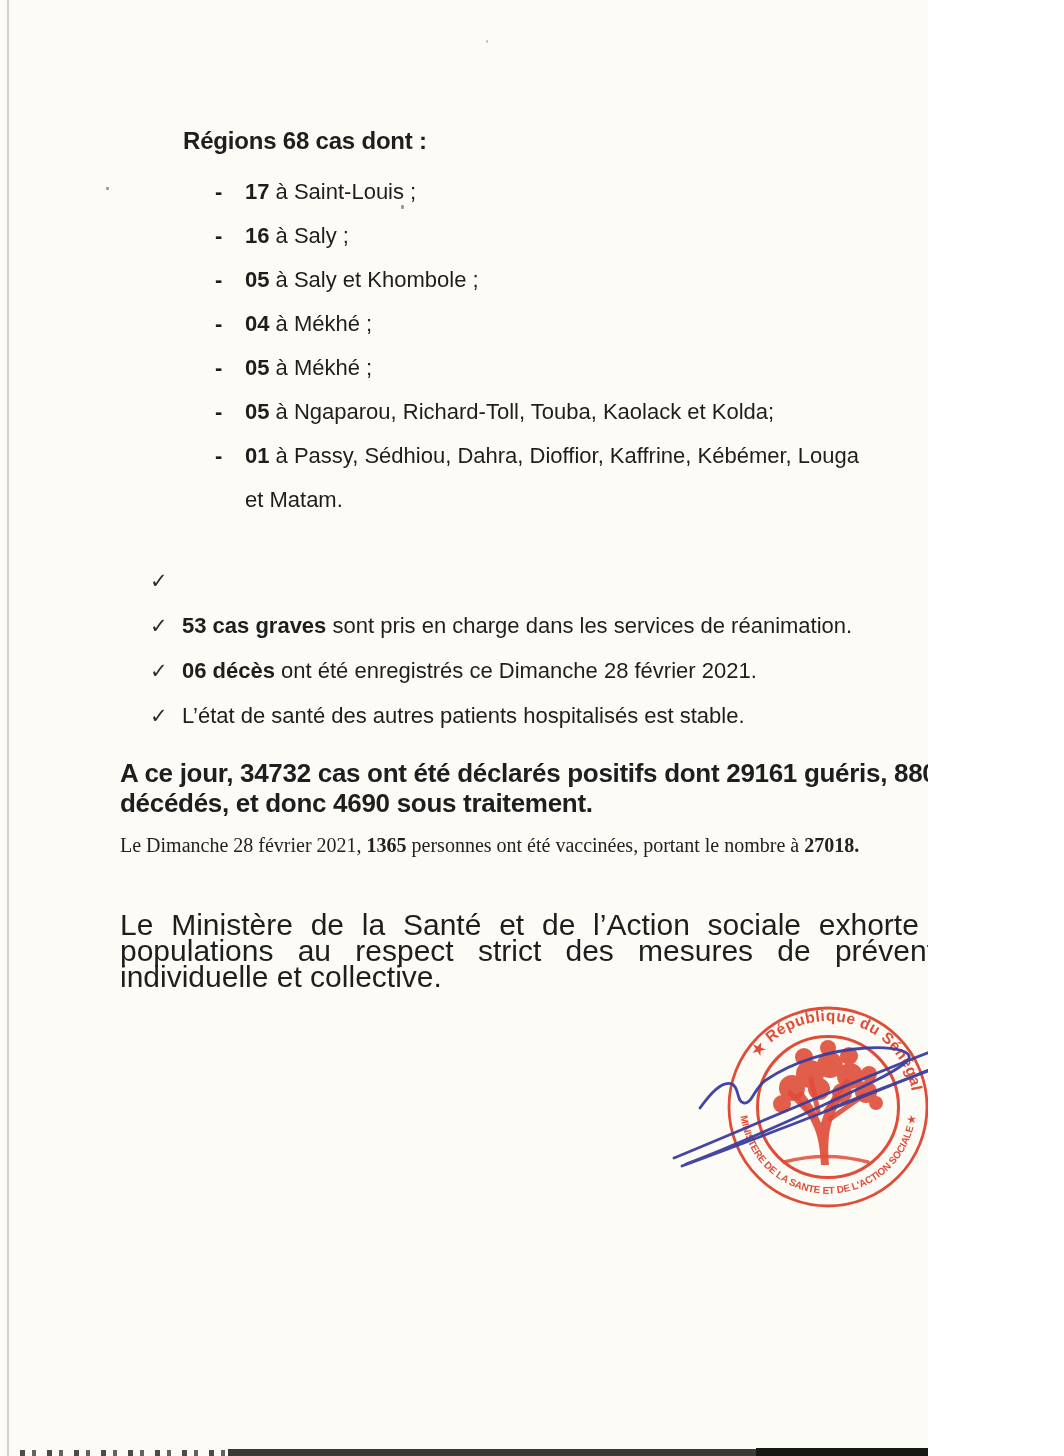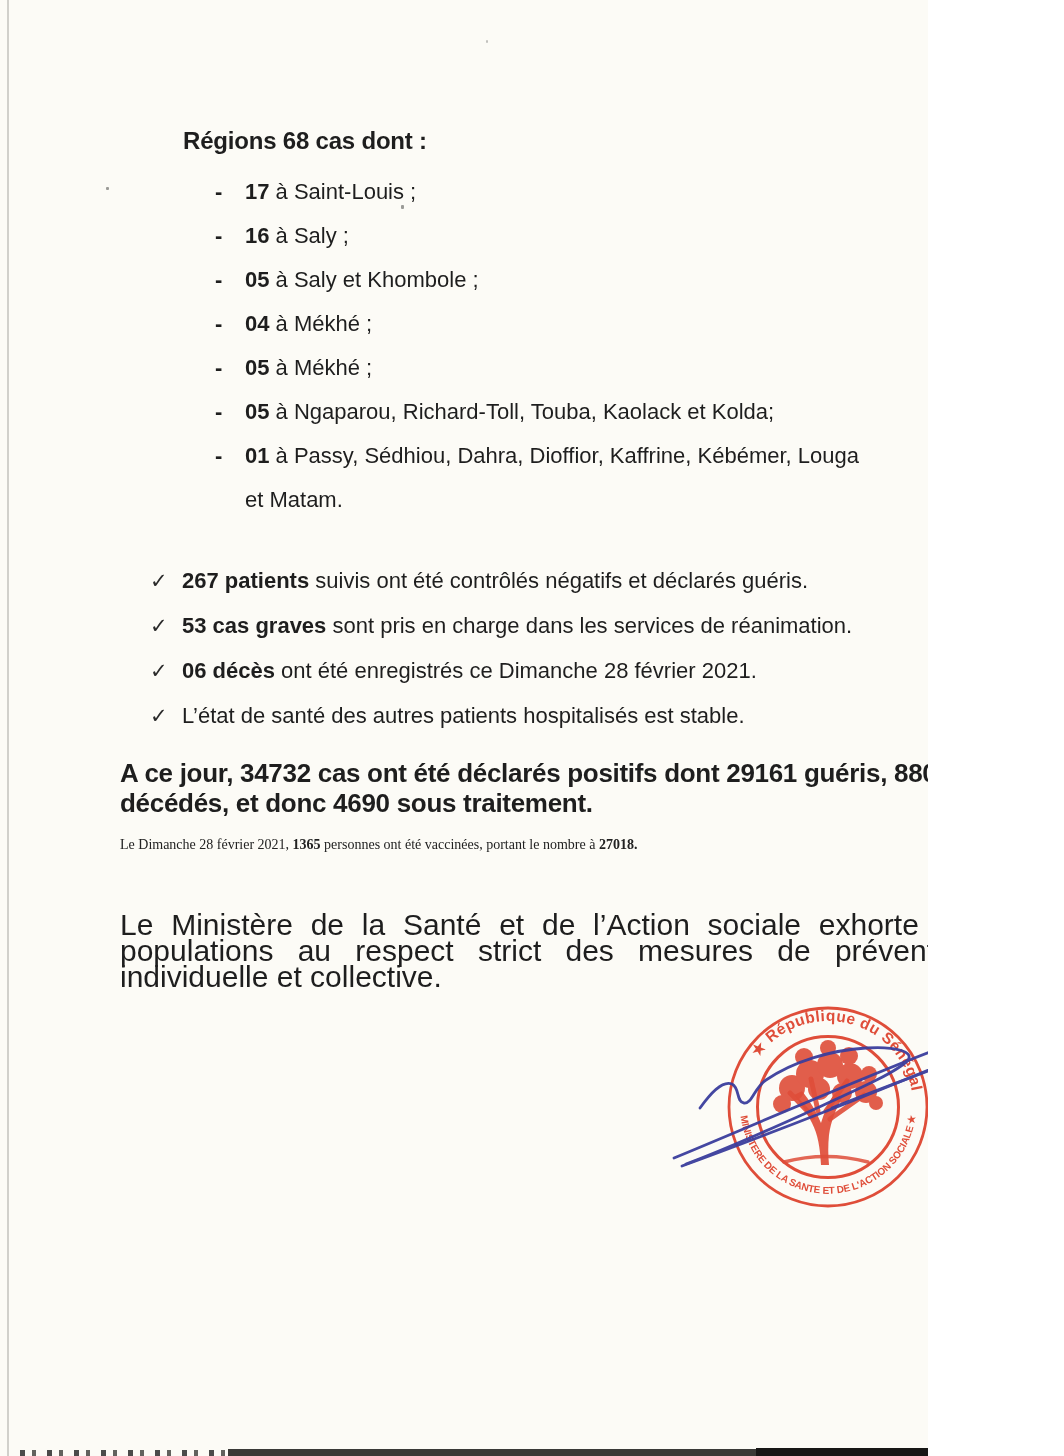--- a/index.html
+++ b/index.html
@@ -20,21 +20,21 @@
   .checklist{position:absolute;left:150px;top:558px;width:880px;font-size:22px;}
   .check-item{display:flex;line-height:45px;}
   .check-glyph{width:32px;flex:0 0 32px;font-size:21px;color:#2a2a2a;}
   .check-body b{font-weight:bold;}
   .summary{
     position:absolute;left:120px;top:741px;width:858px;
     font-size:26px;font-weight:bold;line-height:30px;letter-spacing:-0.3px;margin-top:17px;
   }
   .vaccination{
     position:absolute;left:120px;top:832px;width:745px;
-    font-family:"Liberation Serif", serif;font-size:14px;line-height:26px;color:#222;
+    font-family:"Liberation Serif", serif;font-size:20px;line-height:26px;color:#222;
   }
   .vaccination b{font-weight:bold;}
   .ministry{
     position:absolute;left:120px;top:912px;width:855px;
     font-size:30px;line-height:26px;text-align:justify;
   }
   .stamp-svg{position:absolute;left:718px;top:997px;width:220px;height:220px;opacity:.9;}
   .signature-svg{position:absolute;left:652px;top:1008px;width:335px;height:165px;}
   .speck{position:absolute;background:#9b9b97;border-radius:1px;}
   .band-frag{
@@ -81,21 +81,20 @@
     </div>
     <div class="reg-item">
       <span class="reg-dash">-</span>
       <div class="reg-body"><b>01</b><span> à Passy, Sédhiou, Dahra, Dioffior, Kaffrine, Kébémer, Louga et Matam.</span></div>
     </div>
   </div>
 
   <div class="checklist">
     <div class="check-item">
       <span class="check-glyph">✓</span>
-      <div class="check-body"><b>267 patients</b><span> suivis ont été contrôlés négatifs et déclarés guéris.</span></div>
     </div>
     <div class="check-item">
       <span class="check-glyph">✓</span>
       <div class="check-body"><b>53 cas graves</b><span> sont pris en charge dans les services de réanimation.</span></div>
     </div>
     <div class="check-item">
       <span class="check-glyph">✓</span>
       <div class="check-body"><b>06 décès</b><span> ont été enregistrés ce Dimanche 28 février 2021.</span></div>
     </div>
     <div class="check-item">

